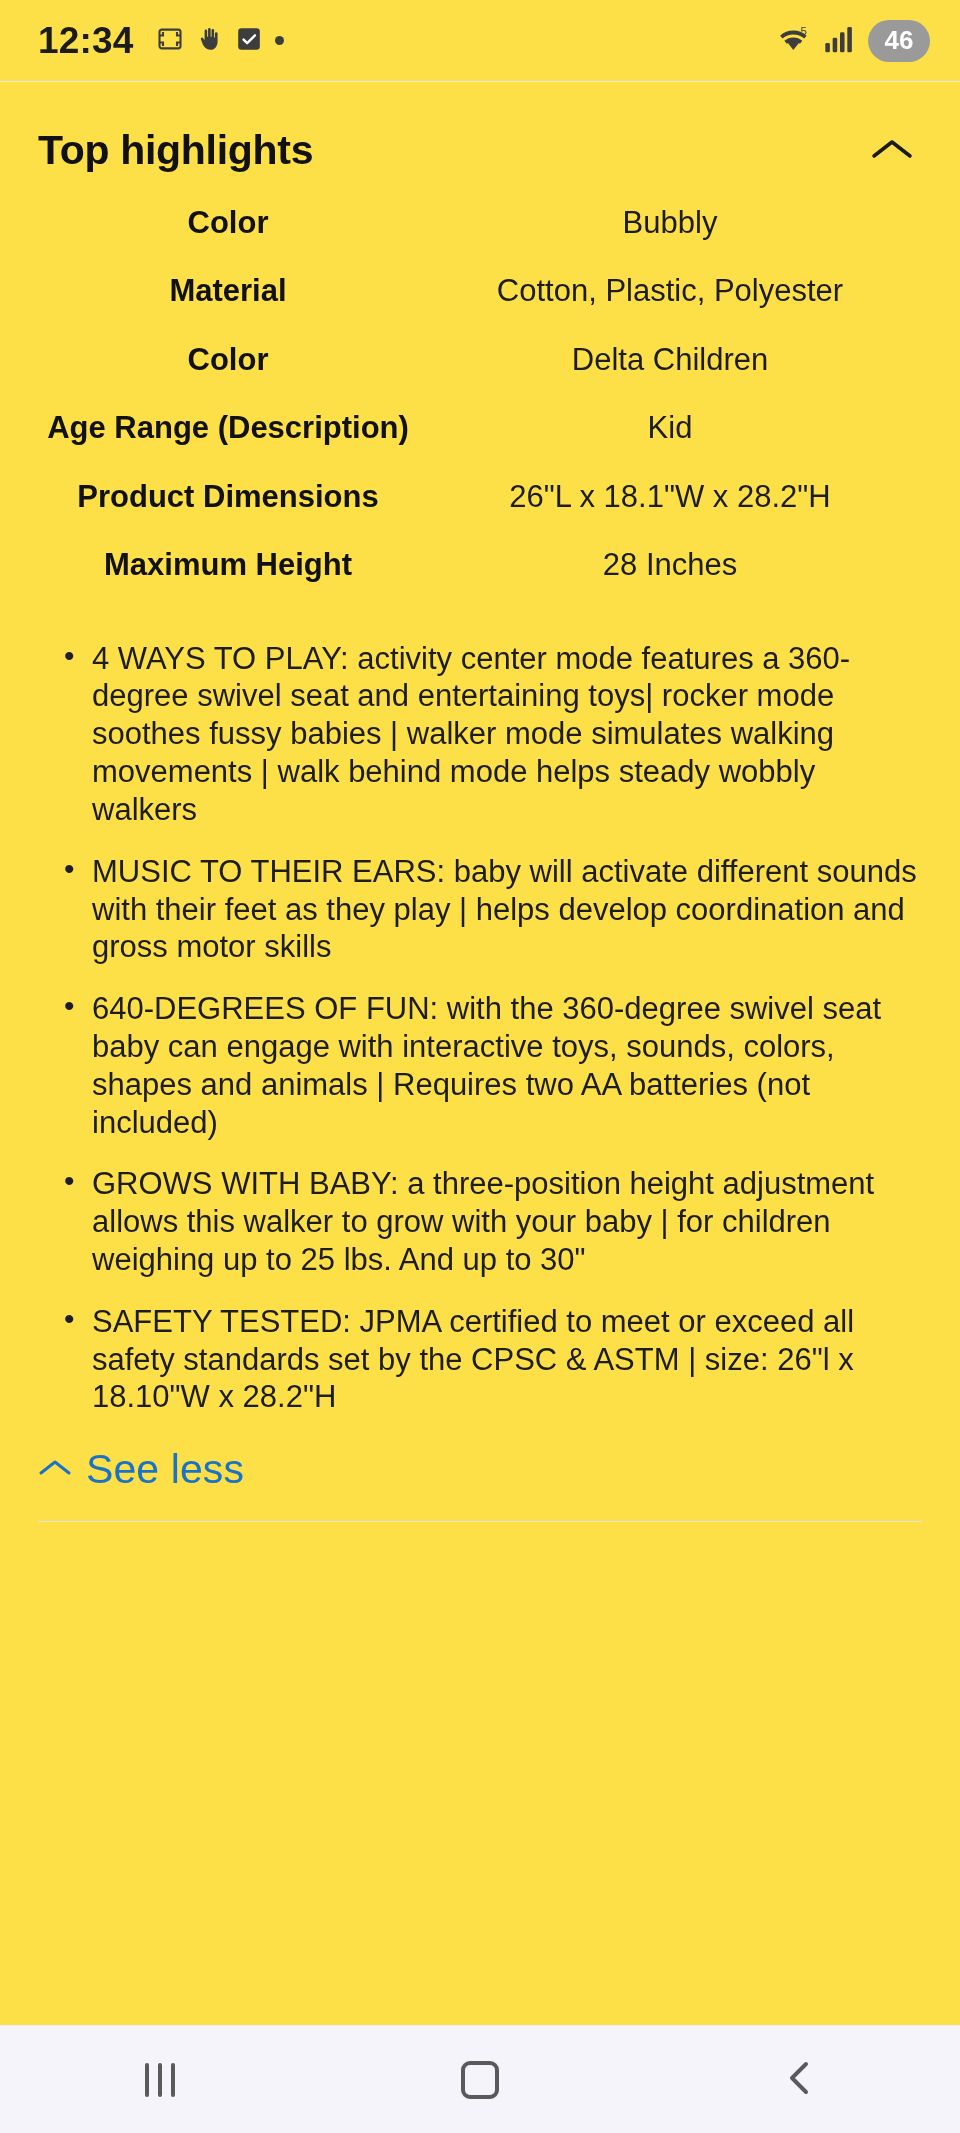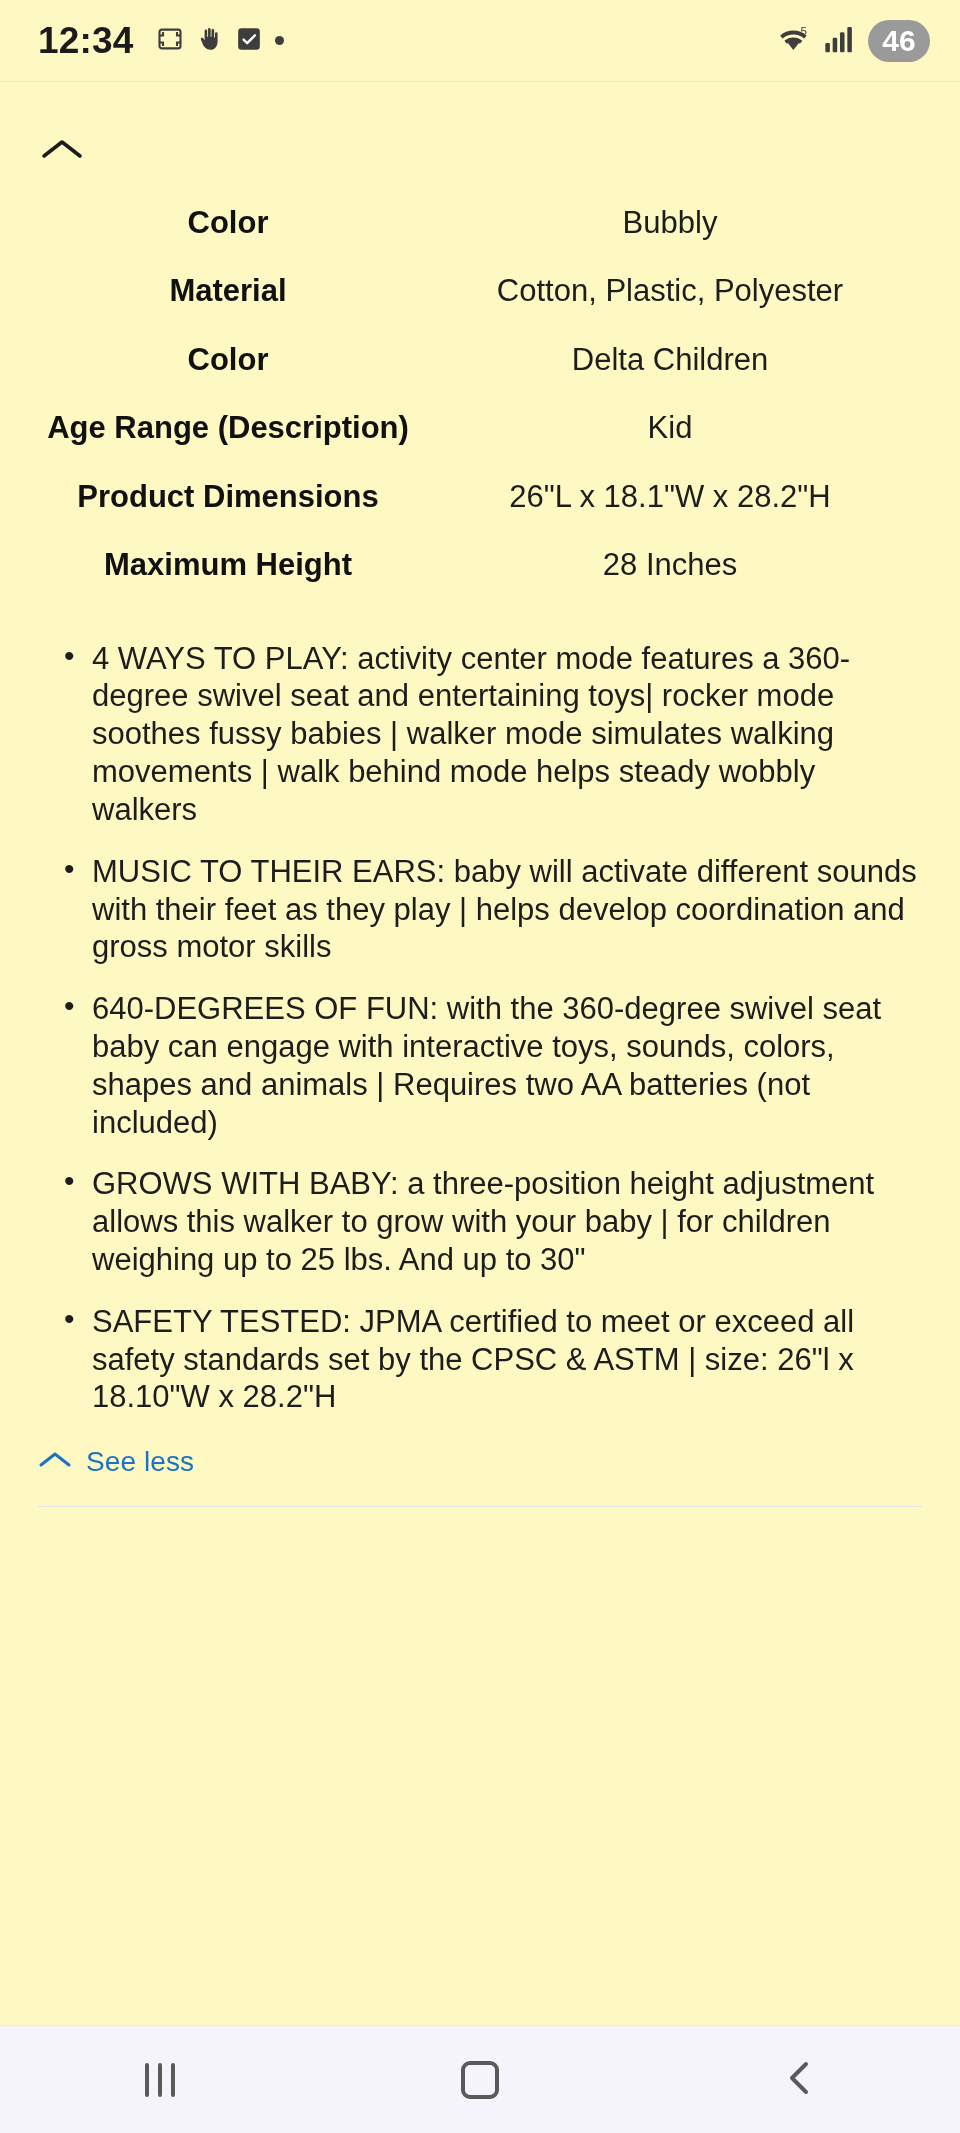--- a/index.html
+++ b/index.html
@@ -10,21 +10,21 @@
     font-family: "Liberation Sans", sans-serif;
     color: #111111;
     overflow: hidden;
   }
   .phone {
     position: relative;
     width: 960px;
     height: 2133px;
     display: flex;
     flex-direction: column;
-    background: #fef9c3;
+    background: #fde047;
   }
 
   
   .status-bar {
     height: 82px;
     flex: 0 0 82px;
     display: flex;
     align-items: center;
     justify-content: space-between;
     padding: 0 30px 0 38px;
@@ -61,21 +61,21 @@
   }
   .battery-pill {
     background: #9a9a9a;
     color: #ffffff;
     border-radius: 22px;
     min-width: 62px;
     height: 42px;
     display: flex;
     align-items: center;
     justify-content: center;
-    font-size: 30px;
+    font-size: 26px;
     font-weight: 700;
     padding: 0 12px;
   }
 
   
   .content {
     flex: 1 1 auto;
     padding: 0 38px;
     overflow: hidden;
   }
@@ -150,21 +150,21 @@
 
   
   .see-less {
     display: flex;
     align-items: center;
     gap: 14px;
     margin-top: 30px;
     padding-bottom: 24px;
   }
   .see-less-label {
-    font-size: 28px;
+    font-size: 41px;
     color: #1a73c7;
     letter-spacing: 0.1px;
   }
   .divider {
     height: 1px;
     background: #e3e3e3;
     margin-top: 4px;
   }
 
   
@@ -248,20 +248,21 @@
           <rect x="17.5" y="2" width="3.4" height="19" rx="1"></rect>
         </svg>
       </span>
       <span class="battery-pill">46</span>
     </div>
   </div>
 
   <div class="content">
 
     <div class="section-header">
+      <div class="section-title">Top highlights</div>
       <div class="chevron-btn">
         <svg width="44" height="28" viewBox="0 0 44 28" fill="none" stroke="#1b1b1b" stroke-width="3.6" stroke-linecap="round" stroke-linejoin="round">
           <path d="M4 20L22 6l18 14"></path>
         </svg>
       </div>
     </div>
 
     <table class="spec-table">
       <tbody>
         <tr>

